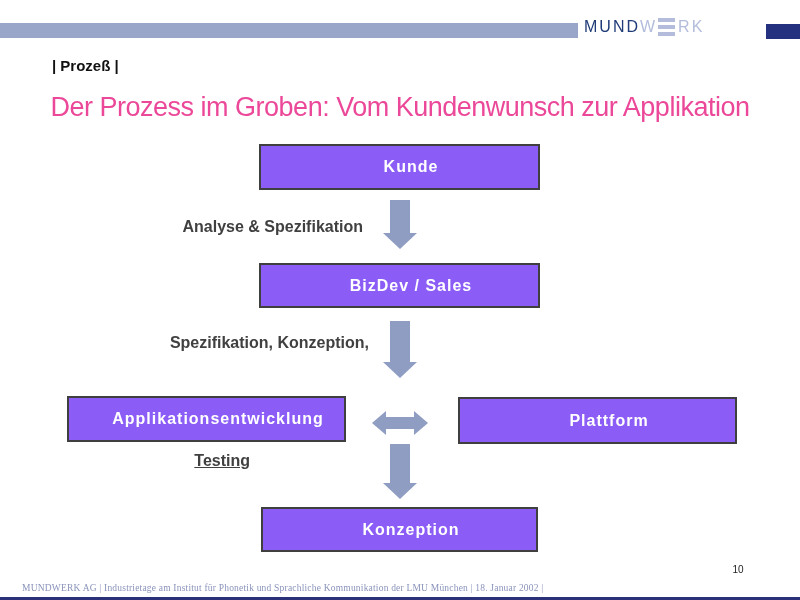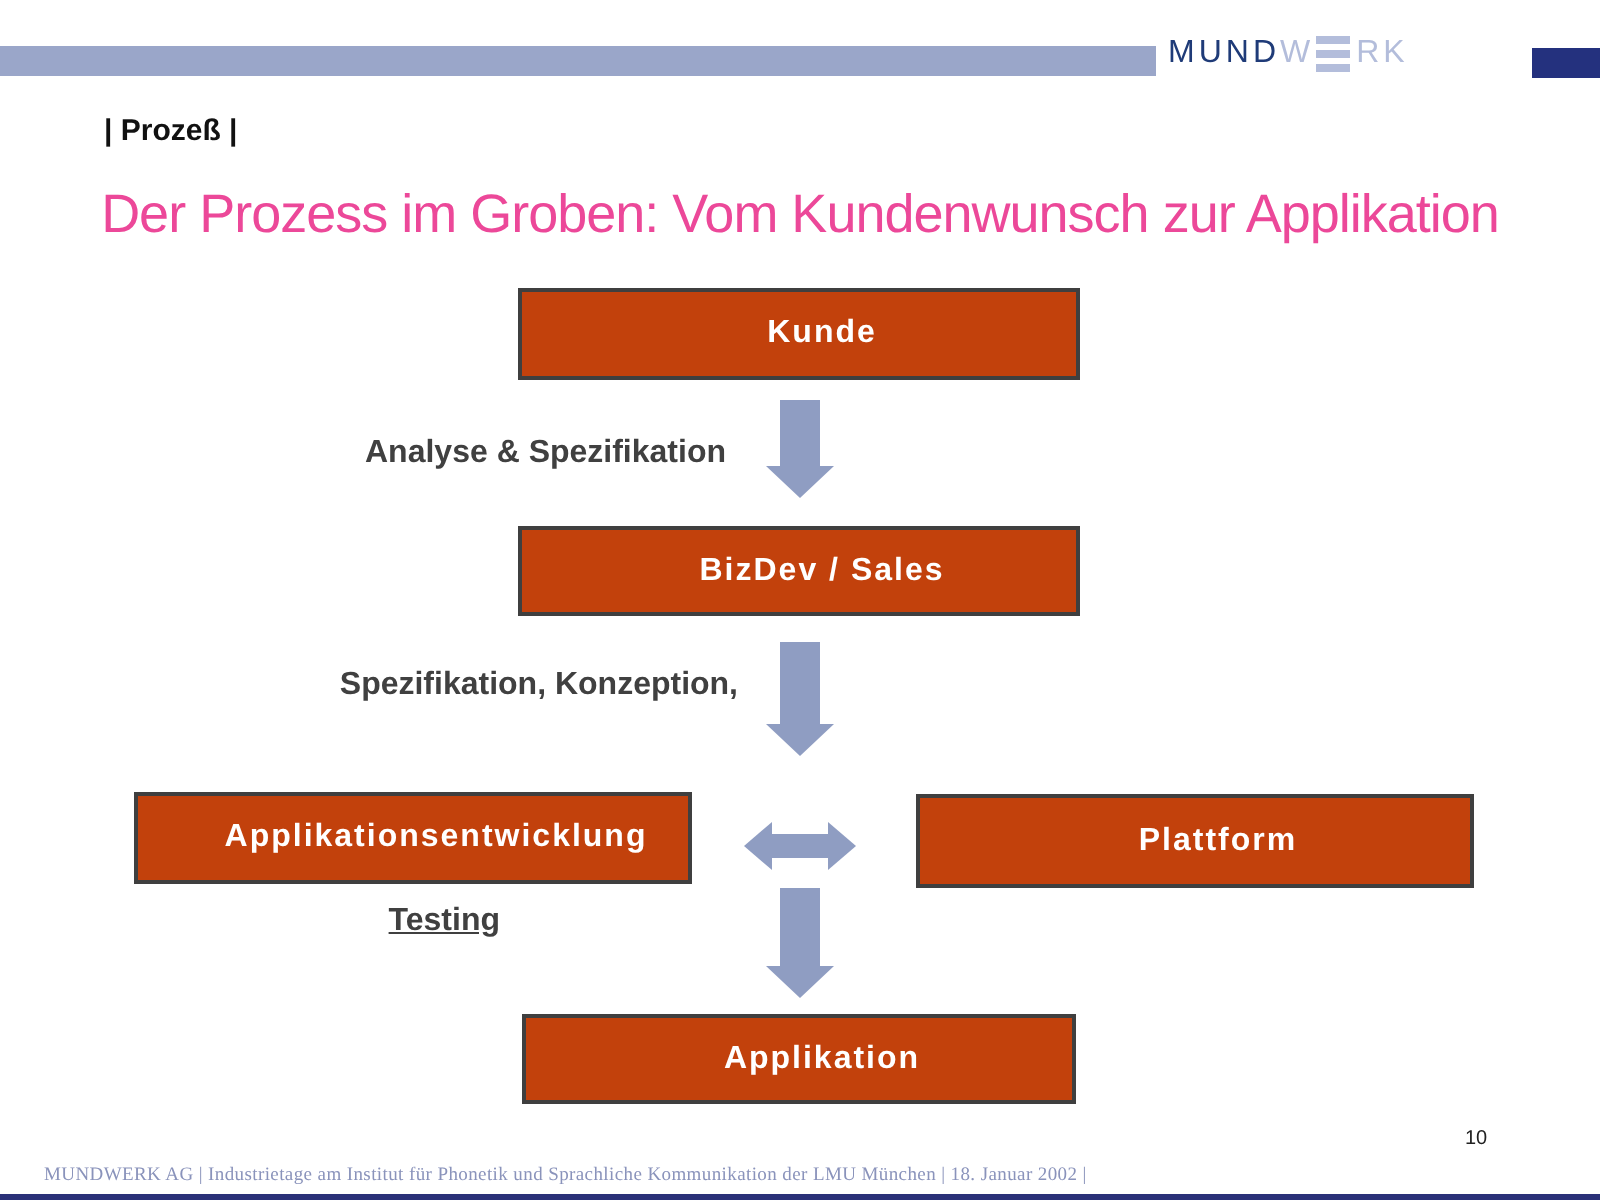--- a/index.html
+++ b/index.html
@@ -36,21 +36,21 @@
   }
   
   .slide-title{
     position:absolute;left:0;top:92px;width:800px;
     text-align:center;color:#ec4899;
     font-size:27px;letter-spacing:-0.5px;font-weight:500;
   }
   
   .flow-box{
     position:absolute;
-    background:#c2410c;border:2px solid #3f3f3f;
+    background:#8b5cf6;border:2px solid #3f3f3f;
     display:flex;align-items:center;justify-content:center;
     color:#ffffff;font-weight:bold;font-size:16px;letter-spacing:1px;
     box-sizing:border-box;
     padding-left:23px;
   }
   .box-kunde{left:259px;top:144px;width:281px;height:46px;}
   .box-bizdev{left:259px;top:263px;width:281px;height:45px;}
   .box-appdev{left:67px;top:396px;width:279px;height:46px;}
   .box-plattform{left:458px;top:397px;width:279px;height:47px;}
   .box-applikation{left:261px;top:507px;width:277px;height:45px;}
@@ -121,21 +121,21 @@
 <div class="logo-endblock"></div>
 
 <div class="slide-tag">| Prozeß |</div>
 
 <div class="slide-title">Der Prozess im Groben: Vom Kundenwunsch zur Applikation</div>
 
 <div class="flow-box box-kunde">Kunde</div>
 <div class="flow-box box-bizdev">BizDev / Sales</div>
 <div class="flow-box box-appdev">Applikationsentwicklung</div>
 <div class="flow-box box-plattform">Plattform</div>
-<div class="flow-box box-applikation">Applikation</div>
+<div class="flow-box box-applikation">Konzeption</div>
 
 <div class="flow-label label-analyse">Analyse &amp; Spezifikation</div>
 <div class="flow-label label-spez">
   <span>Spezifikation, Konzeption,</span><br>
 </div>
 <div class="flow-label label-testing">Testing</div>
 
 <div class="down-arrow arrow-1">
   <div class="shaft"></div>
     <div class="head"></div>

